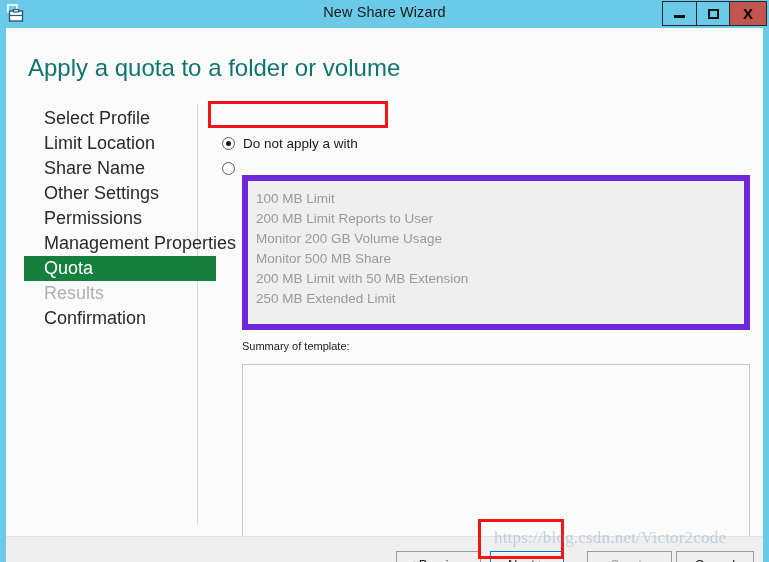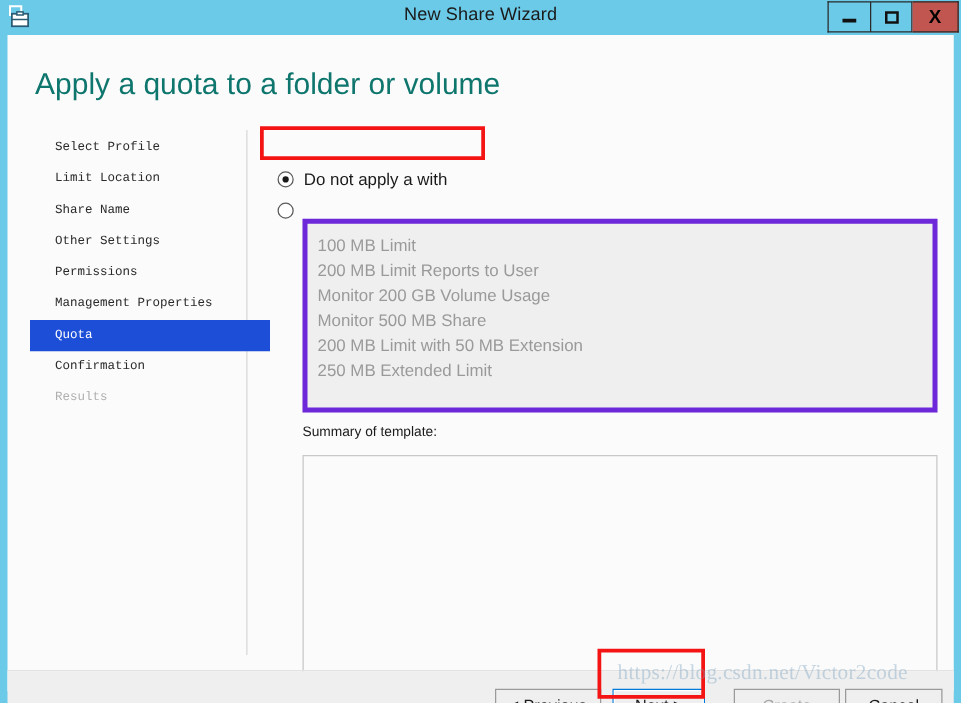--- a/index.html
+++ b/index.html
@@ -105,28 +105,27 @@
     position: absolute;
     left: 191px; top: 76px;
     width: 1px; height: 420px;
     background: #d8d8d8;
   }
   .nav-item {
     position: relative;
     height: 25px;
     line-height: 25px;
     padding-left: 38px;
-    font-size: 10px;
+    font-size: 18px;
     color: #2a2a2a;
     white-space: nowrap;
     cursor: default;
-    font-family: Liberation Mono, monospace;
   }
   .nav-item.selected {
-    background: #1d4ed8;
+    background: #15803d;
     color: #ffffff;
     margin-left: 18px;
     padding-left: 20px;
     width: 172px;
   }
   .nav-item.disabled { color: #b0b0b0; }
 
   
   #content {
     position: absolute;
@@ -177,21 +176,21 @@
   }
   #annot-radio { left: 208px; top: 101px; width: 180px; height: 27px; }
   #annot-next  { left: 478px; top: 519px; width: 86px; height: 40px; }
 
   
   #template-list {
     position: absolute;
     left: 26px; top: 69px;
     width: 508px; height: 155px;
     background: #efefef;
-    border: 4px solid #6d28d9;
+    border: 6px solid #6d28d9;
     box-sizing: border-box;
     padding: 8px 0 0 8px;
     overflow: hidden;
   }
   .template-item {
     height: 20px;
     line-height: 20px;
     font-size: 13.5px;
     color: #9a9a9a;
     white-space: nowrap;
@@ -296,22 +295,22 @@
 
     <div id="nav-divider"></div>
     <div id="nav">
       <div class="nav-item">Select Profile</div>
       <div class="nav-item">Limit Location</div>
       <div class="nav-item">Share Name</div>
       <div class="nav-item">Other Settings</div>
       <div class="nav-item">Permissions</div>
       <div class="nav-item">Management Properties</div>
       <div class="nav-item selected">Quota</div>
+      <div class="nav-item disabled">Results</div>
       <div class="nav-item">Confirmation</div>
-      <div class="nav-item disabled">Results</div>
     </div>
 
     <div id="content">
 
       <div class="radio-row" id="radio-row-1">
         <span class="radio-mark checked"></span>
         <span class="radio-label">Do not apply a with</span>
       </div>
 
       <div class="radio-row" id="radio-row-2">

